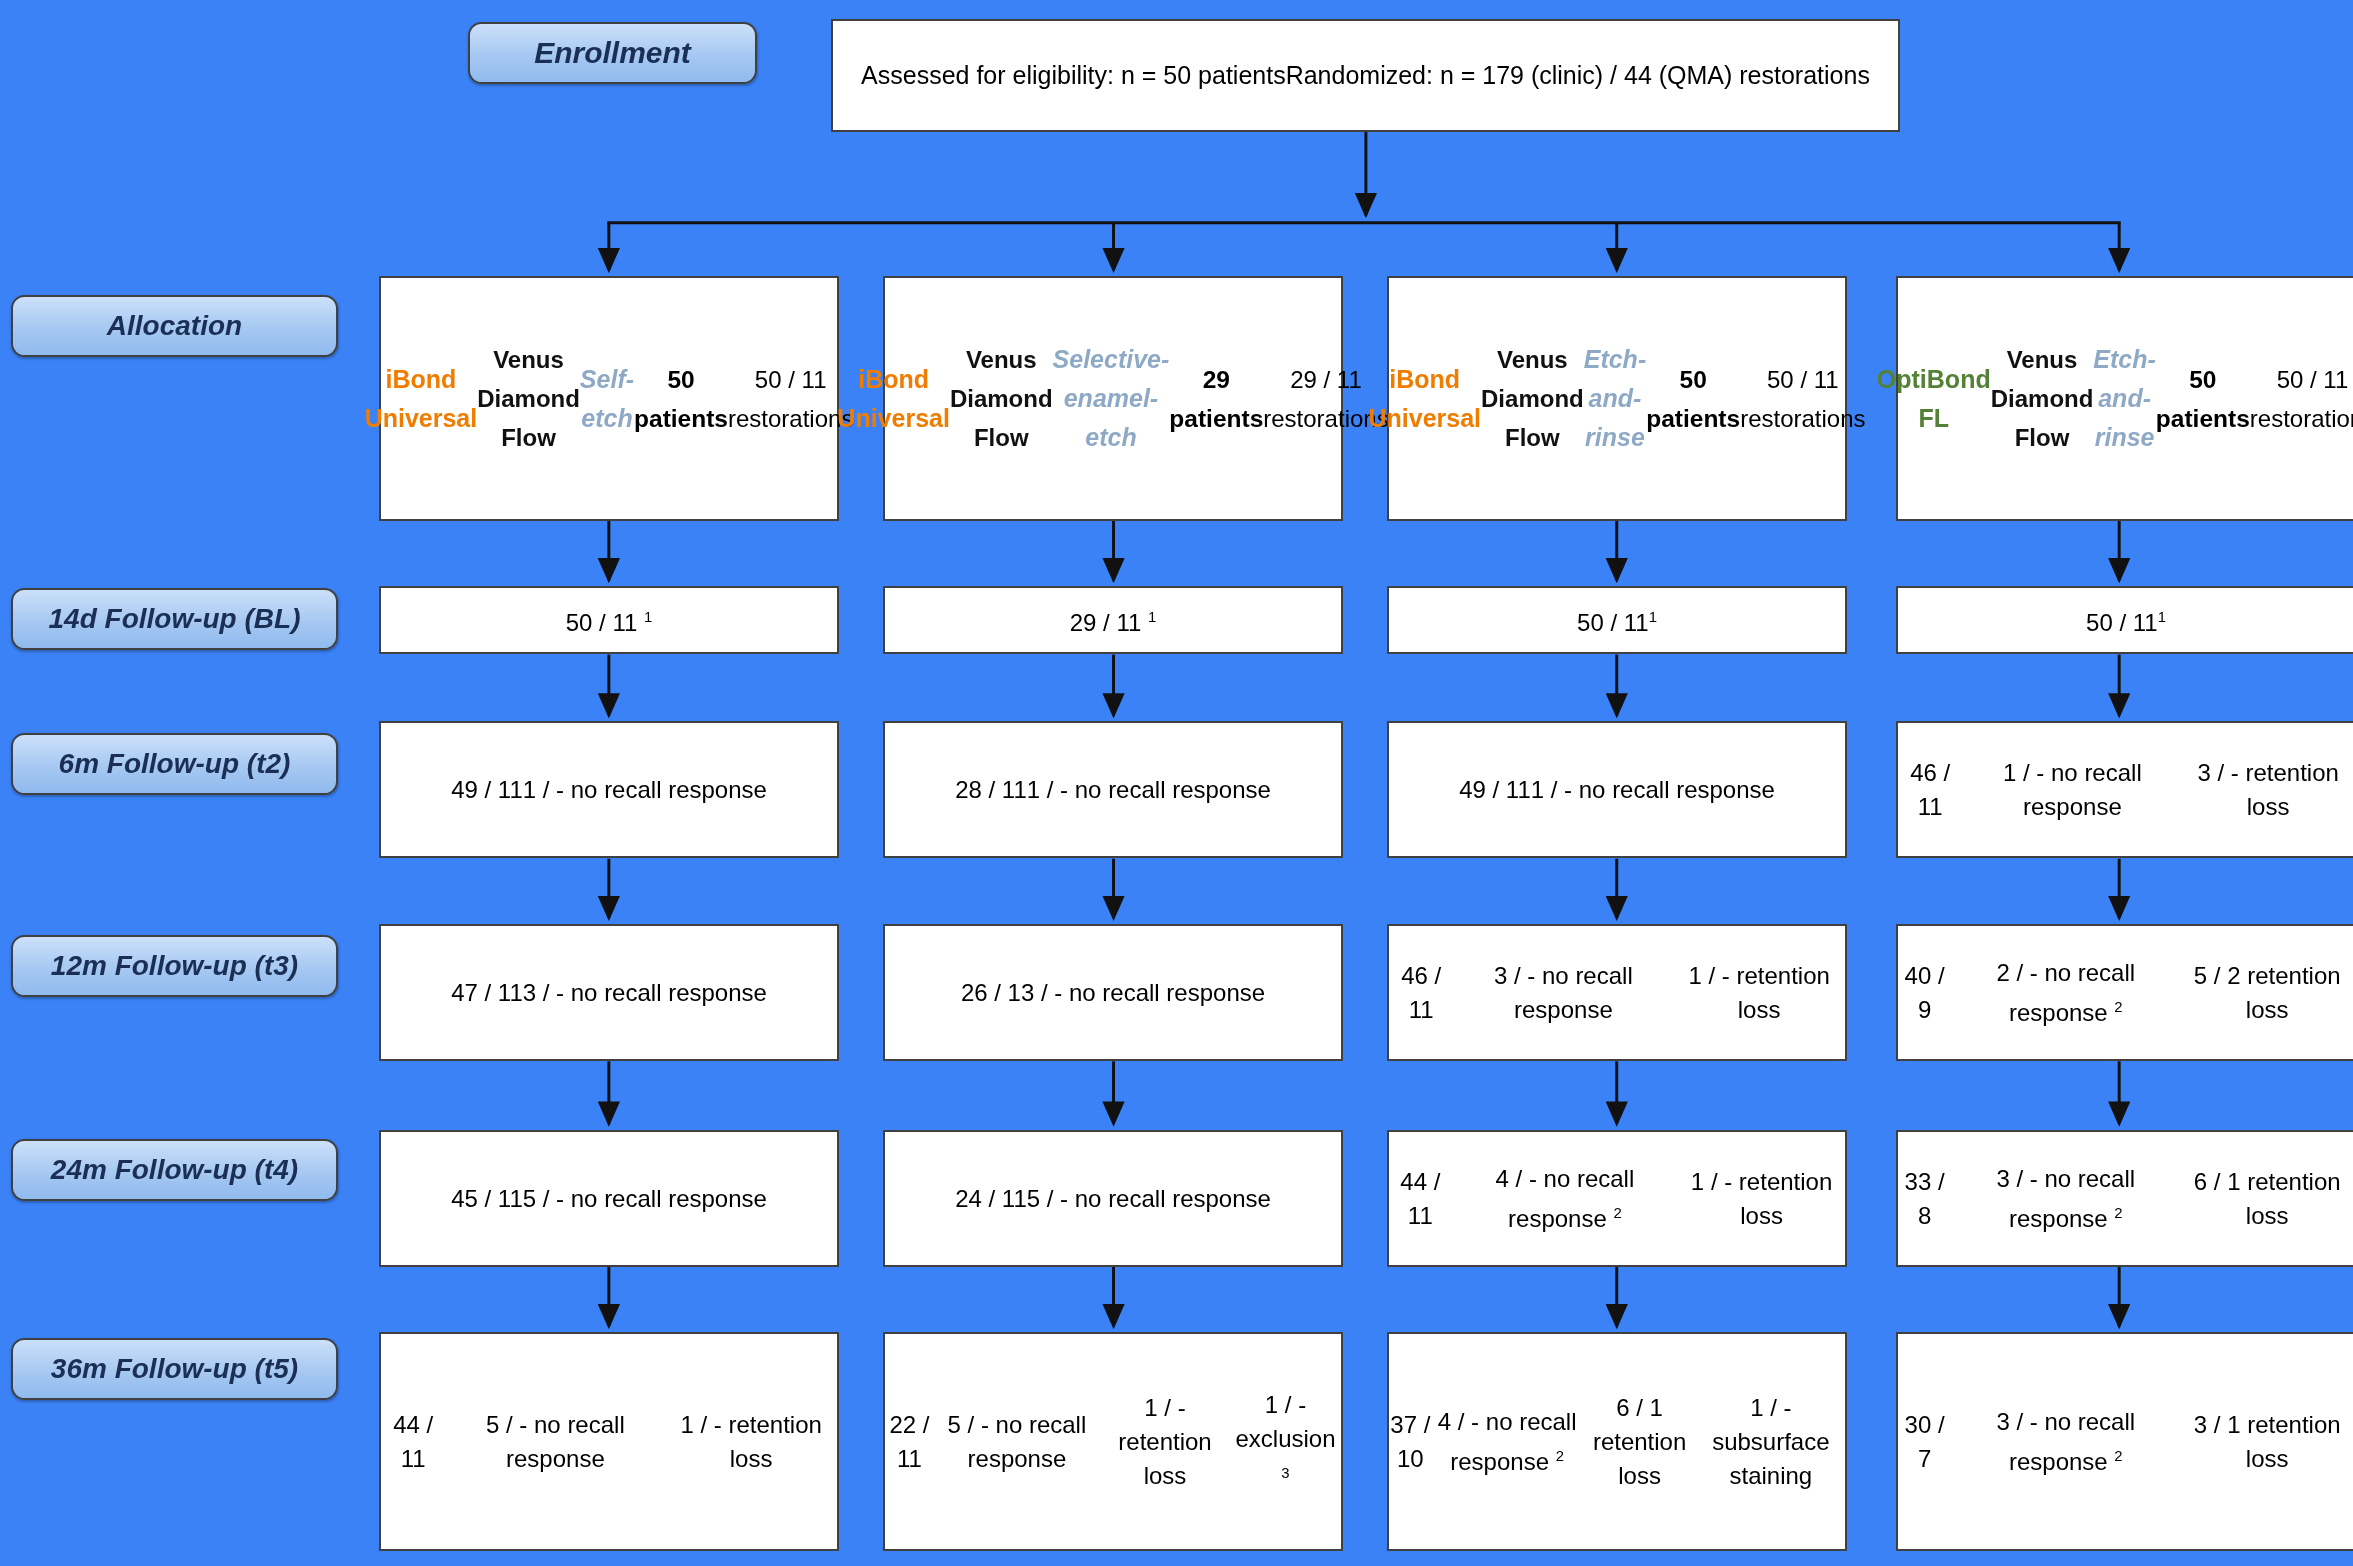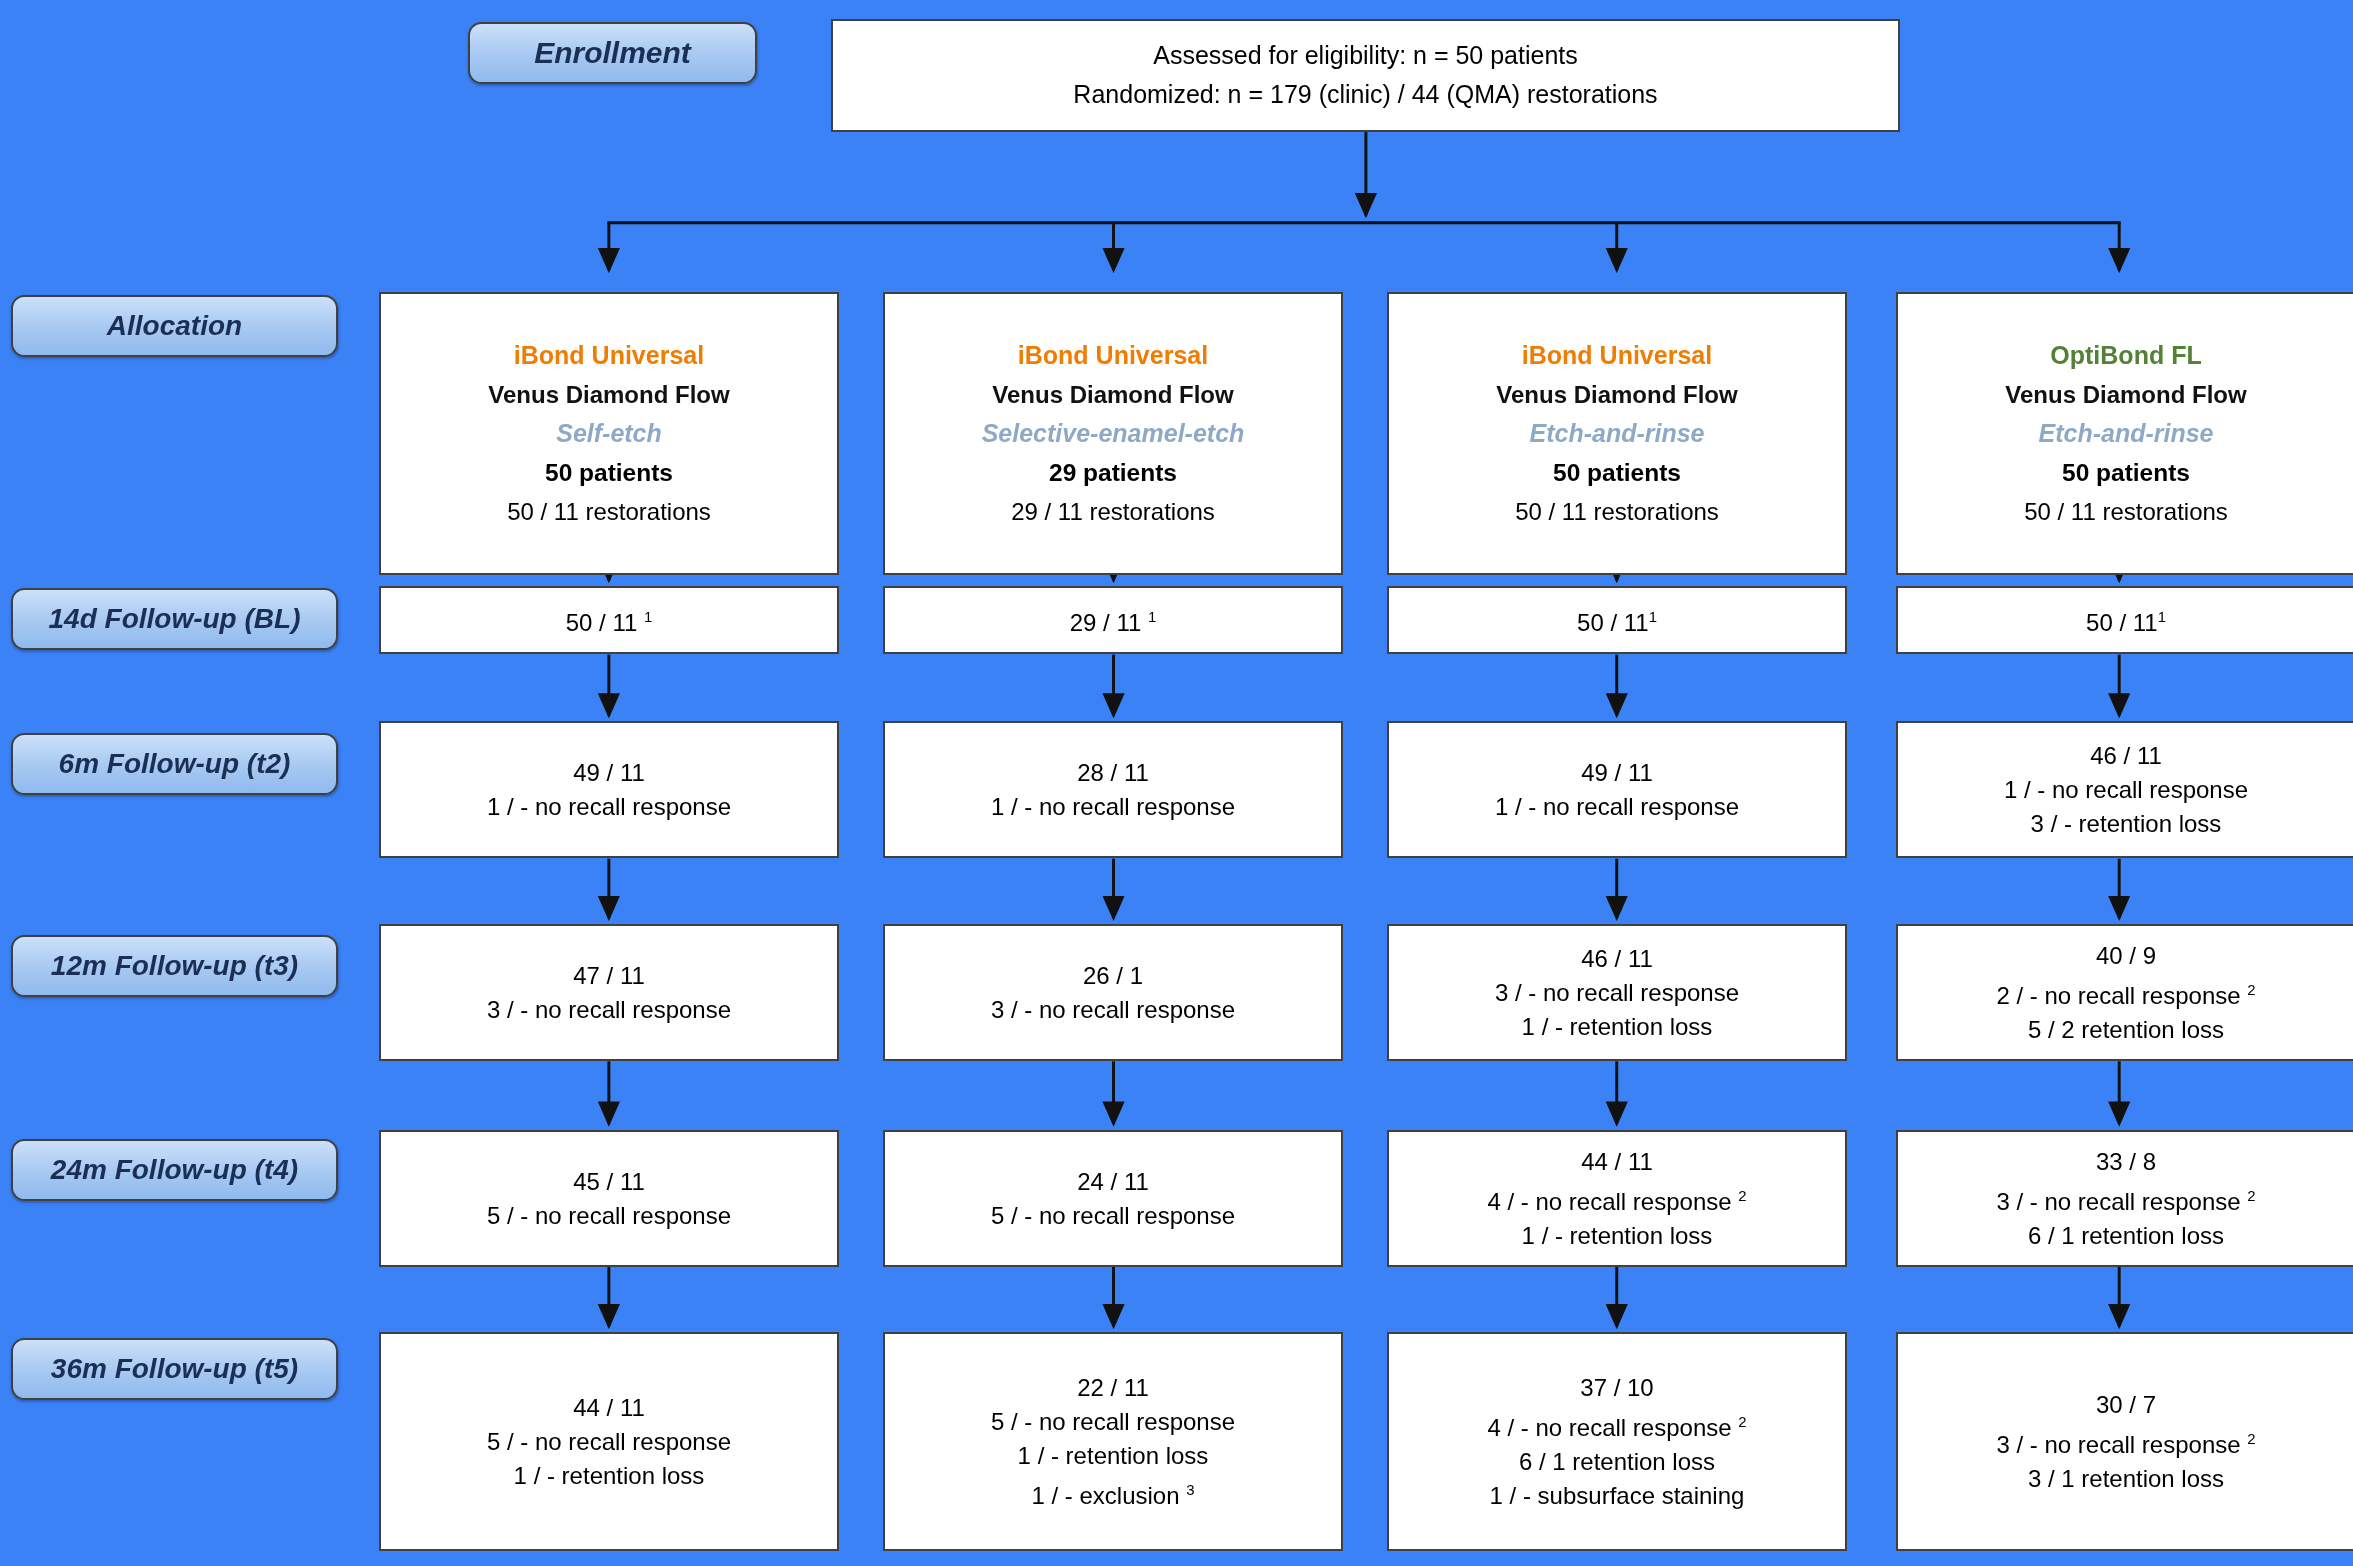--- a/index.html
+++ b/index.html
@@ -6,27 +6,27 @@
   * { margin:0; padding:0; box-sizing:border-box; }
   html,body { background:#ffffff; }
   .canvas {
     position:relative; width:2354px; height:1566px; background:#3b82f6;
     font-family:"Liberation Sans","DejaVu Sans",sans-serif; color:#000; overflow:hidden;
   }
   svg.arrows { position:absolute; left:0; top:0; z-index:1; }
 
   .box {
     position:absolute; background:#fff; border:2.2px solid #404040;
-    display:flex; flex-direction:column; align-items:center; justify-content:center;
+    display:flex; flex-direction:row; align-items:center; justify-content:center;
     text-align:center; z-index:2;
   }
   .arm { width:460px; }
   .c1 { left:379px; }  .c2 { left:883px; }  .c3 { left:1387px; }  .c4 { left:1889px;margin-left:7px; }
 
-  .r-alloc { top:292px;  height:283px; }
+  .r-alloc { top:276px;  height:245px; }
   .r-bl    { top:586px;  height:68px;  }
   .r-t2    { top:721px;  height:137px; }
   .r-t3    { top:924px; height:137px; }
   .r-t4    { top:1130px; height:137px; }
   .r-t5    { top:1332px; height:219px; }
 
   .assessed { left:831px; top:18.6px; width:1069px; height:113px; }
   .assessed .line { font-size:25px; line-height:39px; }
 
   .rowlabel {

